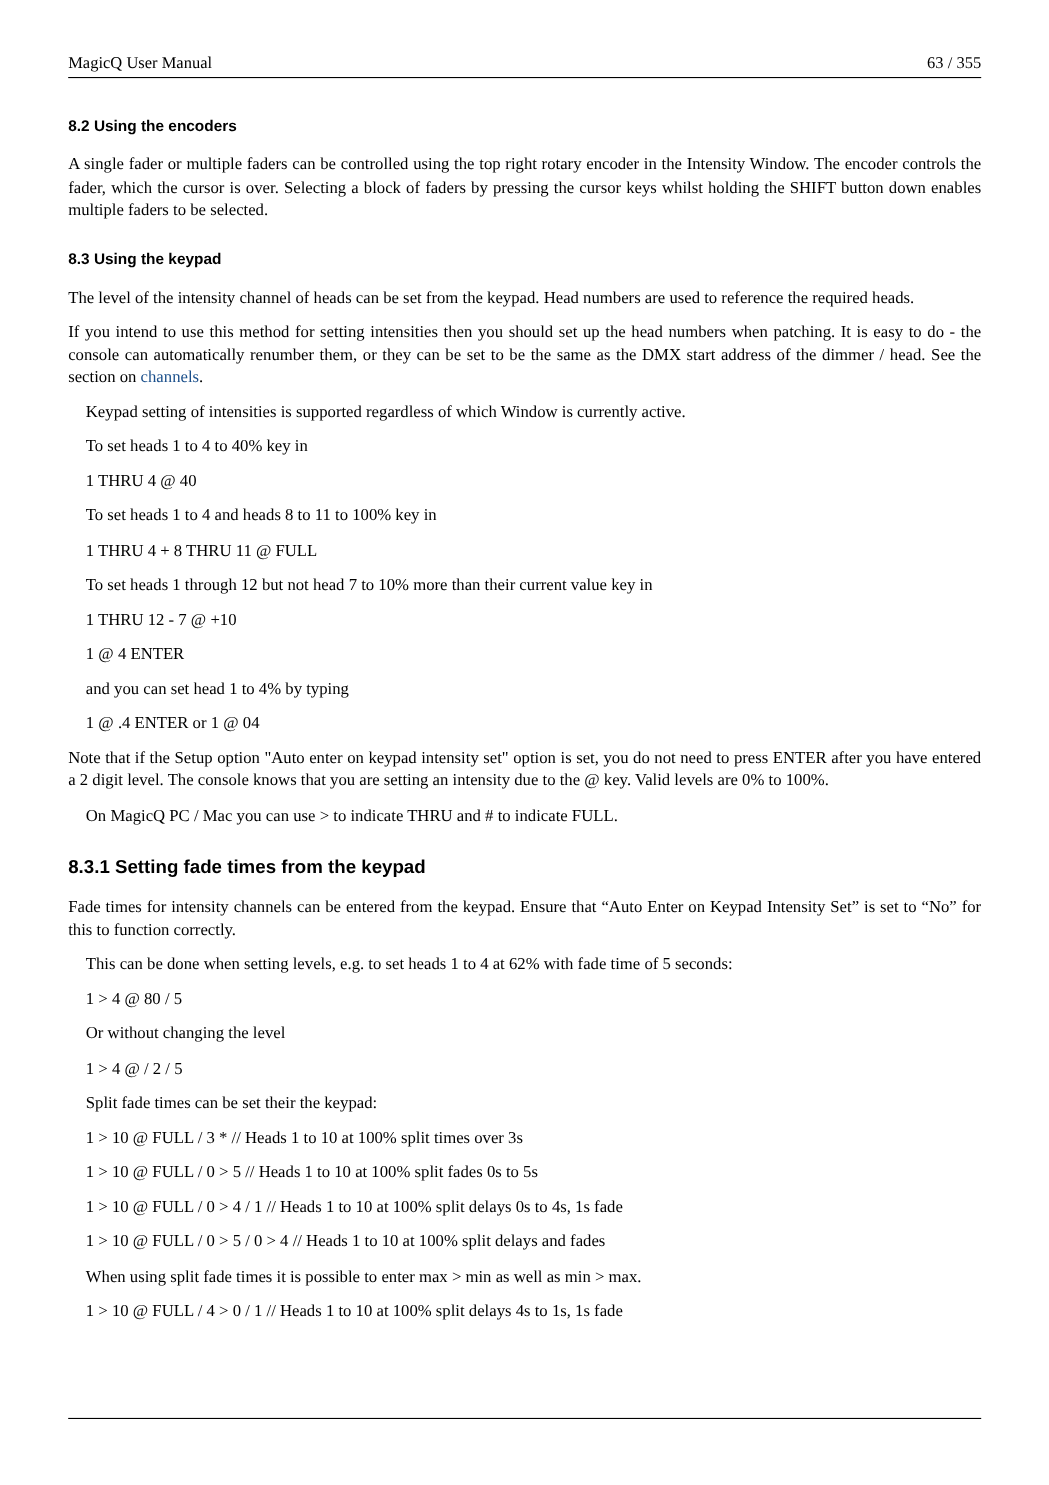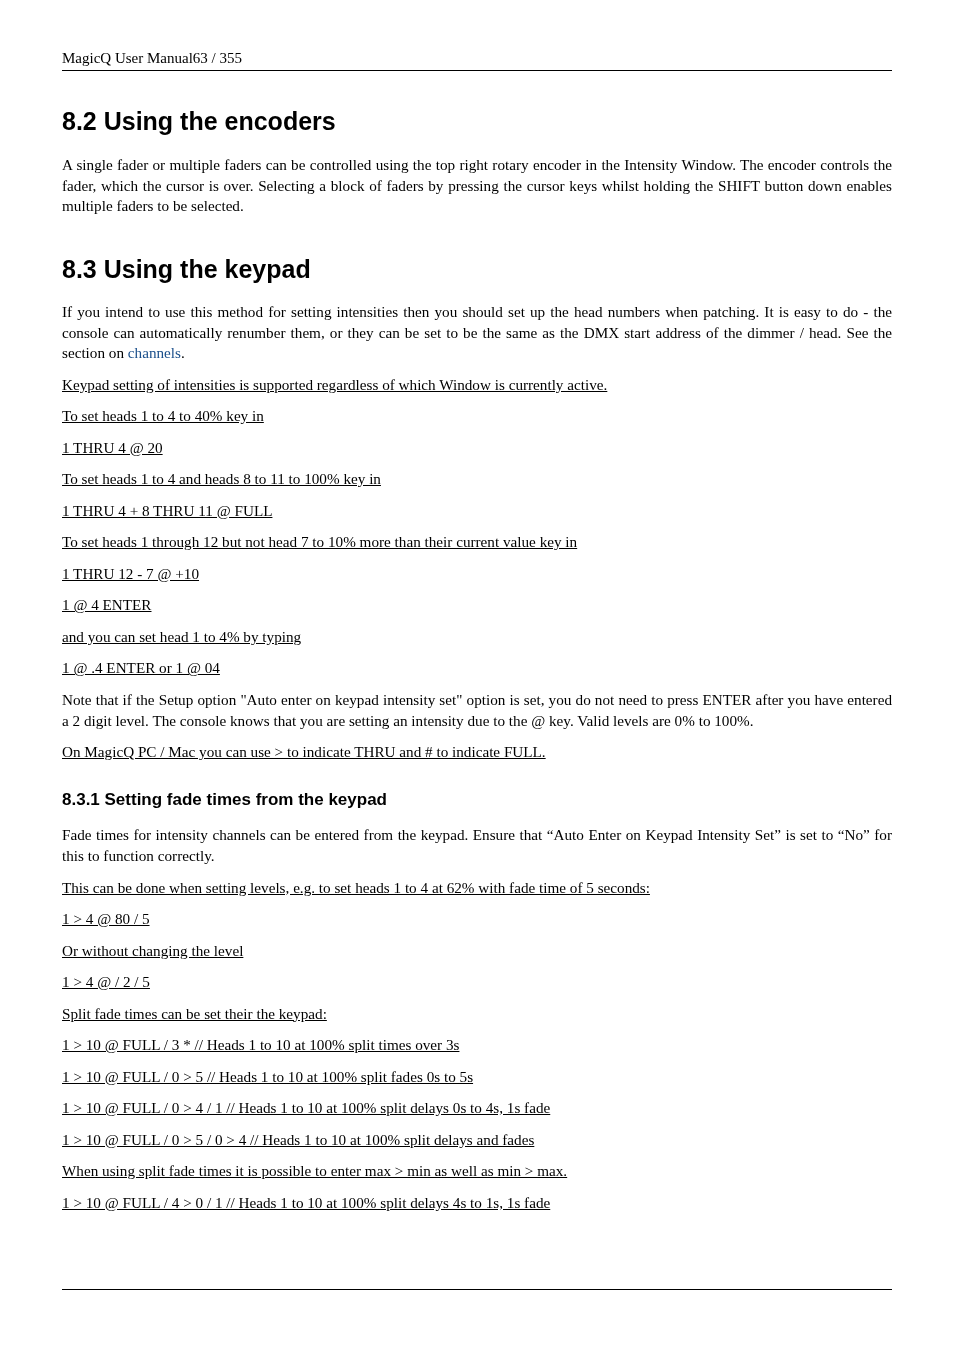--- a/index.html
+++ b/index.html
@@ -14,47 +14,47 @@
     width: 954px;
     height: 1350px;
     position: relative;
     box-sizing: border-box;
     padding: 48px 62px 0 62px;
     font-size: 15.2px;
     line-height: 1.35;
   }
   .header-row {
     display: flex;
+    justify-content: space-between;
     font-size: 15px;
     padding-bottom: 2px;
   }
   .header-rule {
     border: none;
     border-top: 1px solid #000;
     margin: 0 0 34px 0;
   }
   .h2 {
     font-family: Arial, Helvetica, sans-serif;
     font-weight: bold;
-    font-size: 25px;
+    font-size: 14px;
     margin: 26px 0 16px 0;
   }
   .h3 {
     font-family: Arial, Helvetica, sans-serif;
     font-weight: bold;
     font-size: 17px;
     margin: 26px 0 14px 0;
   }
   .para {
     margin: 0 0 11px 0;
     text-align: justify;
   }
   .linegap {
-    margin: 0 0 11px 0;
-    text-decoration: underline;
+    margin: 0 0 11px 16px;
   }
   .link {
     color: #1a4f8b;
   }
   .footer-rule {
     position: absolute;
     left: 62px;
     right: 62px;
     bottom: 52px;
     border: none;
@@ -68,27 +68,28 @@
 
   <div class="header-row">
     <span>MagicQ User Manual</span>
     <span>63 / 355</span>
   </div>
   <hr class="header-rule">
 
   <div class="h2">8.2   Using the encoders</div>
   <p class="para">A single fader or multiple faders can be controlled using the top right rotary encoder in the Intensity Window. The encoder controls the fader, which the cursor is over. Selecting a block of faders by pressing the cursor keys whilst holding the SHIFT button down enables multiple faders to be selected.</p>
 
-  <div class="h2" style="margin-top:36px">8.3   Using the keypad</div>
+  <div class="h2" style="margin-top:24px">8.3   Using the keypad</div>
+  <p class="para">The level of the intensity channel of heads can be set from the keypad. Head numbers are used to reference the required heads.</p>
   <p class="para">
     <span>If you intend to use this method for setting intensities then you should set up the head numbers when patching. It is easy to do - the console can automatically renumber them, or they can be set to be the same as the DMX start address of the dimmer / head. See the section on </span><span class="link">channels</span><span>.</span>
   </p>
   <p class="linegap">Keypad setting of intensities is supported regardless of which Window is currently active.</p>
   <p class="linegap">To set heads 1 to 4 to 40% key in</p>
-  <p class="linegap">1 THRU 4 @ 20</p>
+  <p class="linegap">1 THRU 4 @ 40</p>
   <p class="linegap">To set heads 1 to 4 and heads 8 to 11 to 100% key in</p>
   <p class="linegap">1 THRU 4 + 8 THRU 11 @ FULL</p>
   <p class="linegap">To set heads 1 through 12 but not head 7 to 10% more than their current value key in</p>
   <p class="linegap">1 THRU 12 - 7 @ +10</p>
   <p class="linegap">1 @ 4 ENTER</p>
   <p class="linegap">and you can set head 1 to 4% by typing</p>
   <p class="linegap">1 @ .4 ENTER or 1 @ 04</p>
   <p class="para">Note that if the Setup option "Auto enter on keypad intensity set" option is set, you do not need to press ENTER after you have entered a 2 digit level. The console knows that you are setting an intensity due to the @ key. Valid levels are 0% to 100%.</p>
   <p class="linegap">On MagicQ PC / Mac you can use &gt; to indicate THRU and # to indicate FULL.</p>
 

